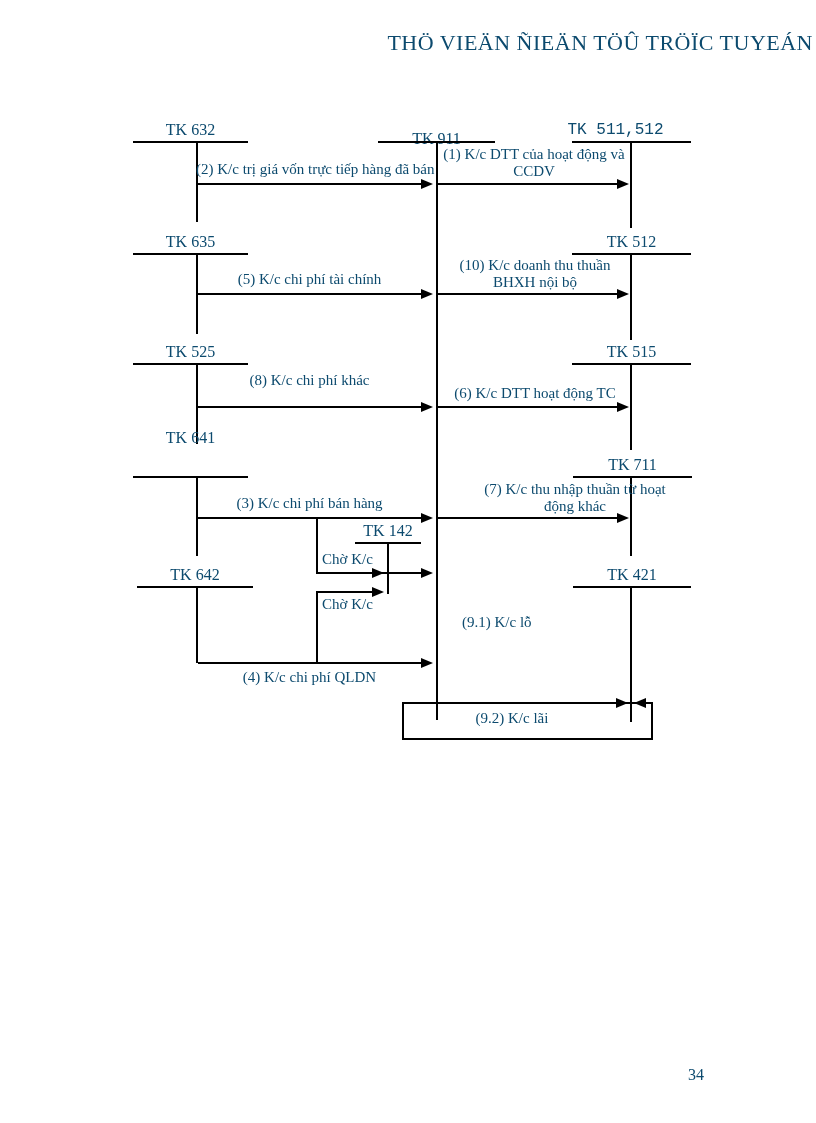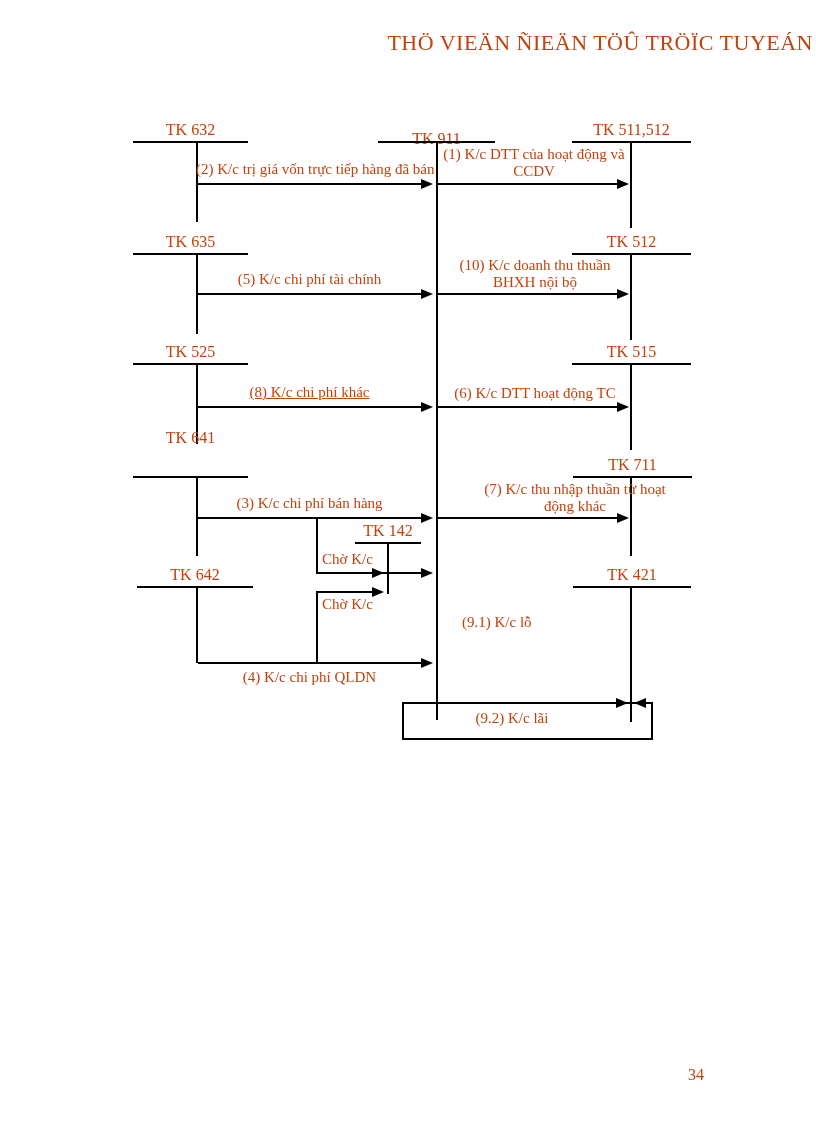--- a/index.html
+++ b/index.html
@@ -1,17 +1,17 @@
 <!DOCTYPE html>
 <html><head>
 <meta charset="utf-8">
 <style>
   html,body{margin:0;padding:0;background:#fff;}
   .page{position:relative;width:816px;height:1123px;background:#ffffff;
-        font-family:"Liberation Serif", serif;color:#c2410c;overflow:hidden;}
+        font-family:"Liberation Serif", serif;color:#0c4a6e;overflow:hidden;}
   .watermark{position:absolute;top:30px;right:3px;font-size:22px;letter-spacing:.5px;white-space:nowrap;}
   .title{position:absolute;left:185px;top:76px;font-size:17.5px;font-weight:bold;font-style:italic;white-space:nowrap;}
   .pagenum{position:absolute;left:688px;top:1048px;font-size:16px;margin-top:18px;}
   
   .vl{position:absolute;width:2px;background:#000;}
   .hl{position:absolute;height:2px;background:#000;}
   .ahr{position:absolute;width:0;height:0;border-left:12px solid #000;
        border-top:5px solid transparent;border-bottom:5px solid transparent;}
   .ahl{position:absolute;width:0;height:0;border-right:12px solid #000;
        border-top:5px solid transparent;border-bottom:5px solid transparent;}
@@ -30,21 +30,21 @@
   <div>
 
     <div class="acct" style="left:133px;top:120px;width:115px;">TK 632</div>
     <div class="hl" style="left:133px;top:141px;width:115px;"></div>
     <div class="vl" style="left:196px;top:142px;height:80px;"></div>
 
     <div class="acct" style="left:378px;top:129px;width:117px;">TK 911</div>
     <div class="hl" style="left:378px;top:141px;width:117px;"></div>
     <div class="vl" style="left:436px;top:142px;height:578px;"></div>
 
-    <div class="acct" style="left:572px;top:120px;width:119px;">TK 511,512</div>
+    <div class="acct" style="left:556px;top:120px;width:119px;font-family:Liberation Mono, monospace;">TK 511,512</div>
     <div class="hl" style="left:572px;top:141px;width:119px;"></div>
     <div class="vl" style="left:630px;top:142px;height:86px;"></div>
 
     <div class="lb" style="left:196px;top:161px;width:238px;">(2) K/c trị giá vốn trực tiếp hàng đã bán</div>
     <div class="hl" style="left:198px;top:183px;width:223px;"></div>
     <div class="ahr" style="left:421px;top:179px;"></div>
 
     <div class="lb" style="left:436px;top:146px;width:196px;">
       <div>(1) K/c DTT của hoạt động và</div>
       <div>CCDV</div>
@@ -72,21 +72,21 @@
     <div class="ahr" style="left:617px;top:289px;"></div>
 
     <div class="acct" style="left:133px;top:342px;width:115px;">TK 525</div>
     <div class="hl" style="left:133px;top:363px;width:115px;"></div>
     <div class="vl" style="left:196px;top:364px;height:80px;"></div>
 
     <div class="acct" style="left:572px;top:342px;width:119px;">TK 515</div>
     <div class="hl" style="left:572px;top:363px;width:119px;"></div>
     <div class="vl" style="left:630px;top:364px;height:86px;"></div>
 
-    <div class="lb" style="left:198px;top:384px;width:223px;text-decoration:underline;">(8) K/c chi phí khác</div>
+    <div class="lb" style="left:198px;top:372px;width:223px;">(8) K/c chi phí khác</div>
     <div class="hl" style="left:198px;top:406px;width:223px;"></div>
     <div class="ahr" style="left:421px;top:402px;"></div>
 
     <div class="lb" style="left:438px;top:385px;width:194px;">(6) K/c DTT hoạt động TC</div>
     <div class="hl" style="left:438px;top:406px;width:179px;"></div>
     <div class="ahr" style="left:617px;top:402px;"></div>
 
     <div class="acct" style="left:133px;top:428px;width:115px;text-align:center;">TK 641</div>
     <div class="hl" style="left:133px;top:476px;width:115px;"></div>
     <div class="vl" style="left:196px;top:477px;height:79px;"></div>

